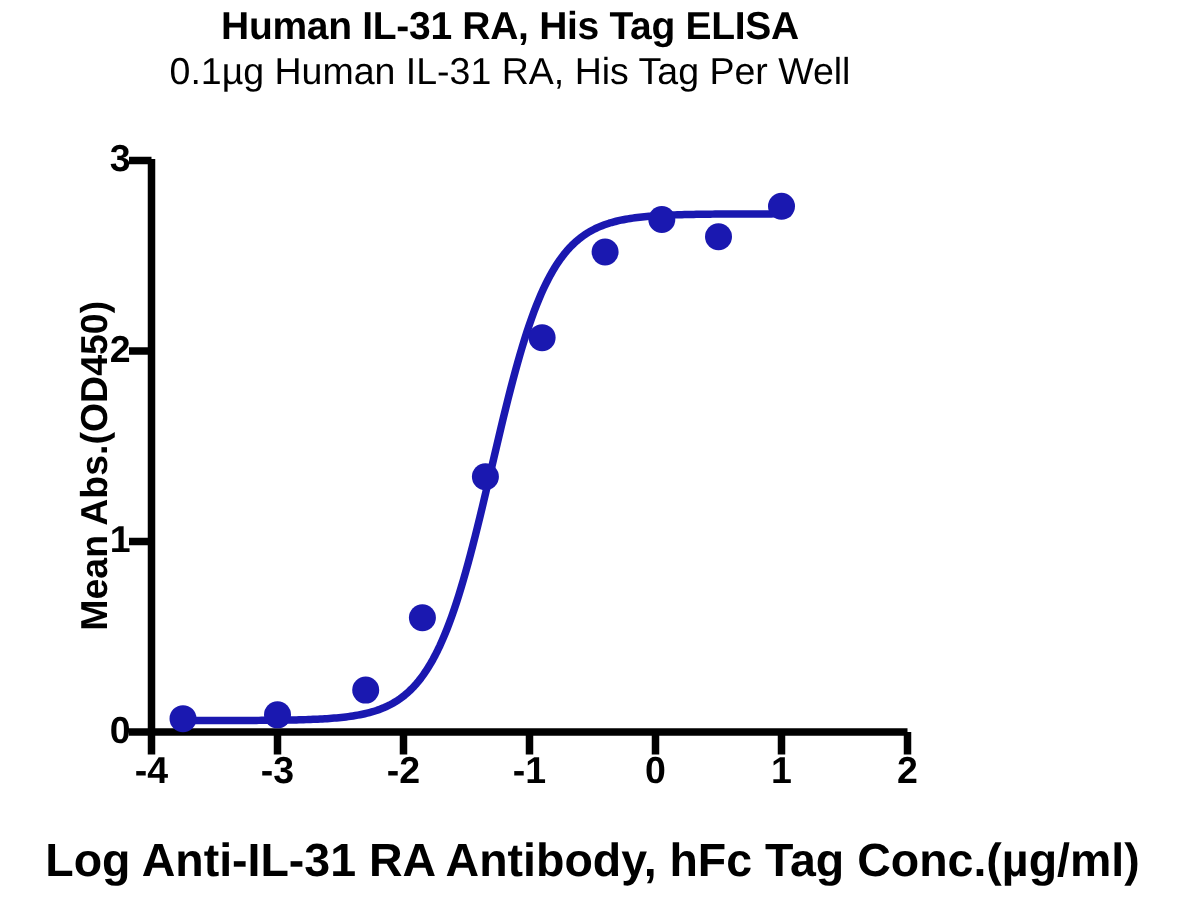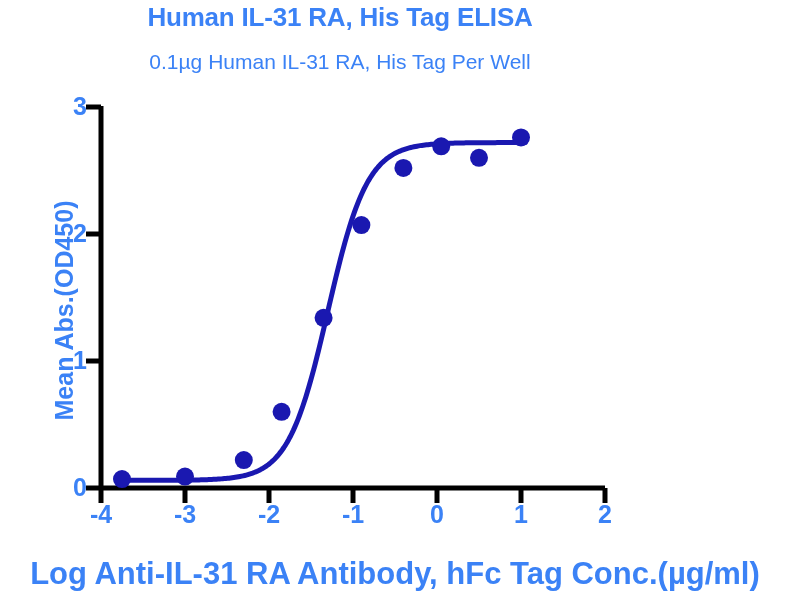--- a/index.html
+++ b/index.html
@@ -7,41 +7,41 @@
     padding: 0;
     background: #ffffff;
   }
   #page {
     position: relative;
     width: 800px;
     height: 600px;
     background: #ffffff;
     overflow: hidden;
     font-family: "Liberation Sans", sans-serif;
-    color: #3b82f6;
+    color: #000000;
   }
   
   #chart-title {
     position: absolute;
     top: 2px;
     left: 0;
     width: 680px;
     text-align: center;
     font-size: 26px;
     font-weight: bold;
     letter-spacing: -0.2px;
     white-space: nowrap;
   }
   #chart-subtitle {
     position: absolute;
-    top: 50px;
+    top: 34px;
     left: 0;
     width: 680px;
     text-align: center;
-    font-size: 21px;
+    font-size: 25px;
     font-weight: normal;
     white-space: nowrap;
   }
   
   #plot-area {
     position: absolute;
     left: 0;
     top: 0;
     width: 800px;
     height: 600px;

